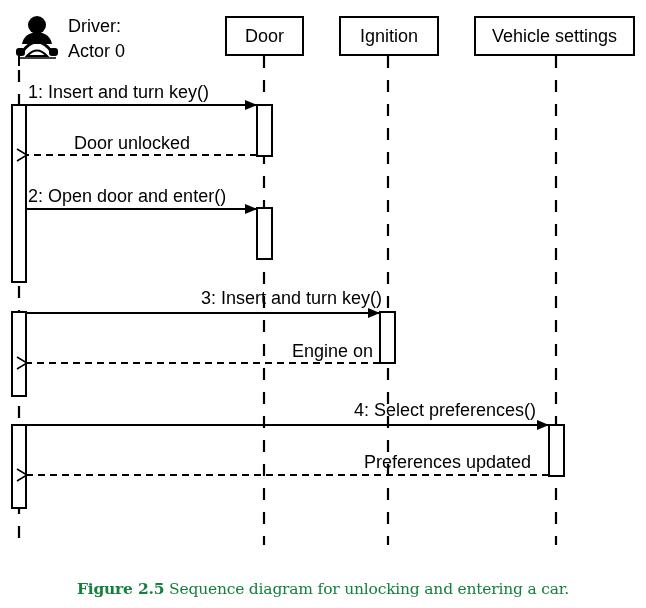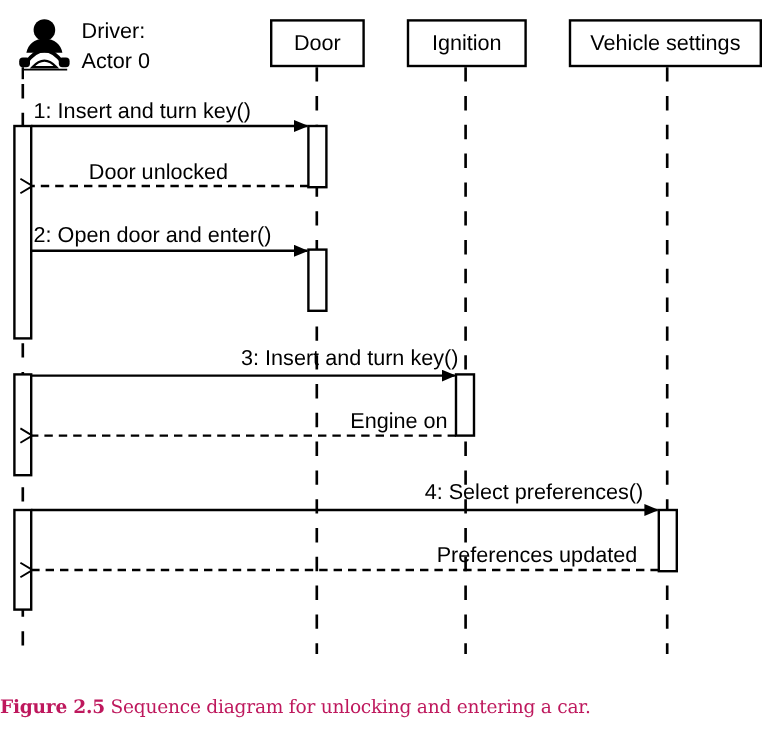--- a/index.html
+++ b/index.html
@@ -1,20 +1,20 @@
 <!DOCTYPE html>
 <html><head>
 <meta charset="utf-8">
 <style>
   html, body { margin: 0; padding: 0; background: #ffffff; }
   body { width: 646px; height: 608px; position: relative; overflow: hidden; }
   svg { position: absolute; left: 0; top: 0; }
   .lbl { font-family: "Liberation Sans", sans-serif; font-size: 18px; fill: #000; }
-  .cap { position: absolute; left: 0; width: 646px; top: 579px; text-align: left;
-         font-family: "DejaVu Serif", serif; font-size: 15.5px; color: #be185d; letter-spacing: -0.2px; }
+  .cap { position: absolute; left: 0; width: 646px; top: 579px; text-align: center;
+         font-family: "DejaVu Serif", serif; font-size: 15.5px; color: #15803d; letter-spacing: -0.2px; }
   .cap b { font-weight: bold; }
 </style>
 </head>
 <body>
 
 <svg width="646" height="570" viewBox="0 0 646 570" xmlns="http://www.w3.org/2000/svg">
   <defs>
     <marker id="arrowFill" markerWidth="12" markerHeight="10" refX="11" refY="5" orient="auto" markerUnits="userSpaceOnUse">
       <path d="M0,0 L12,5 L0,10 Z" fill="#000"></path>
     </marker>

